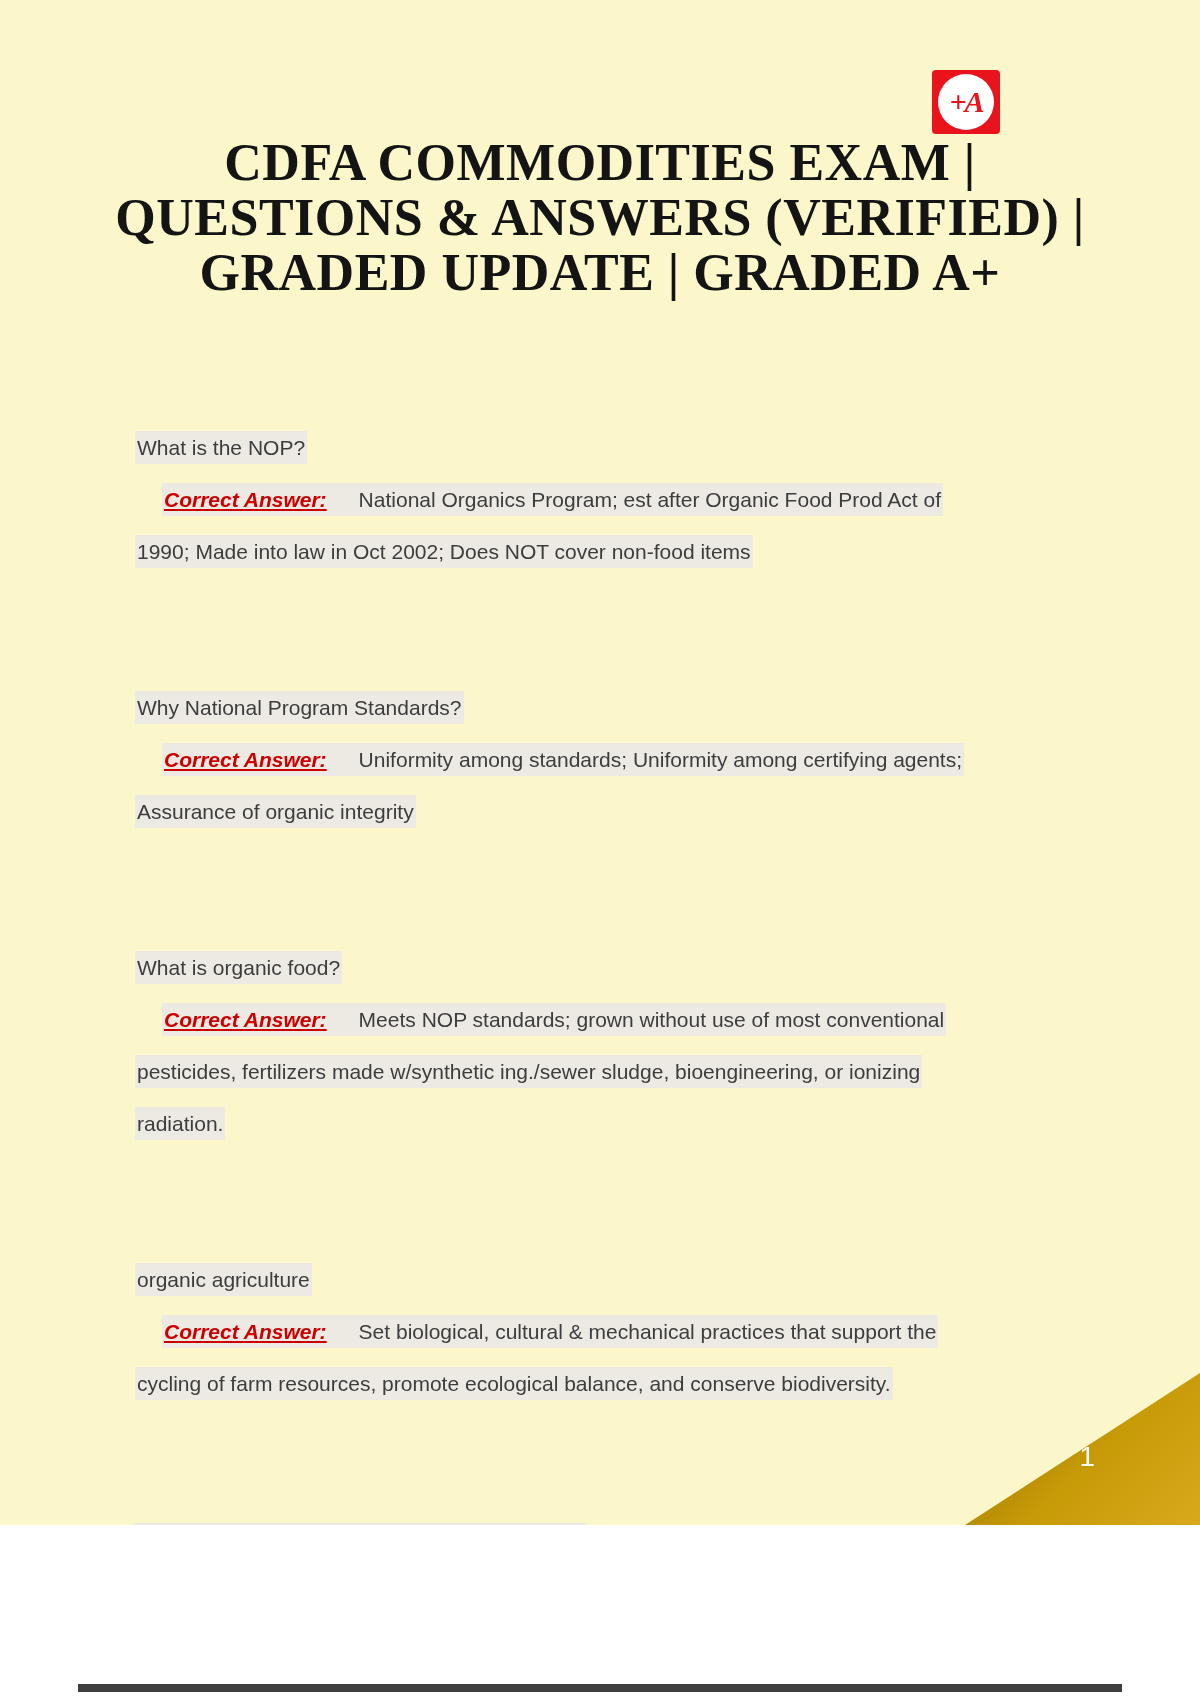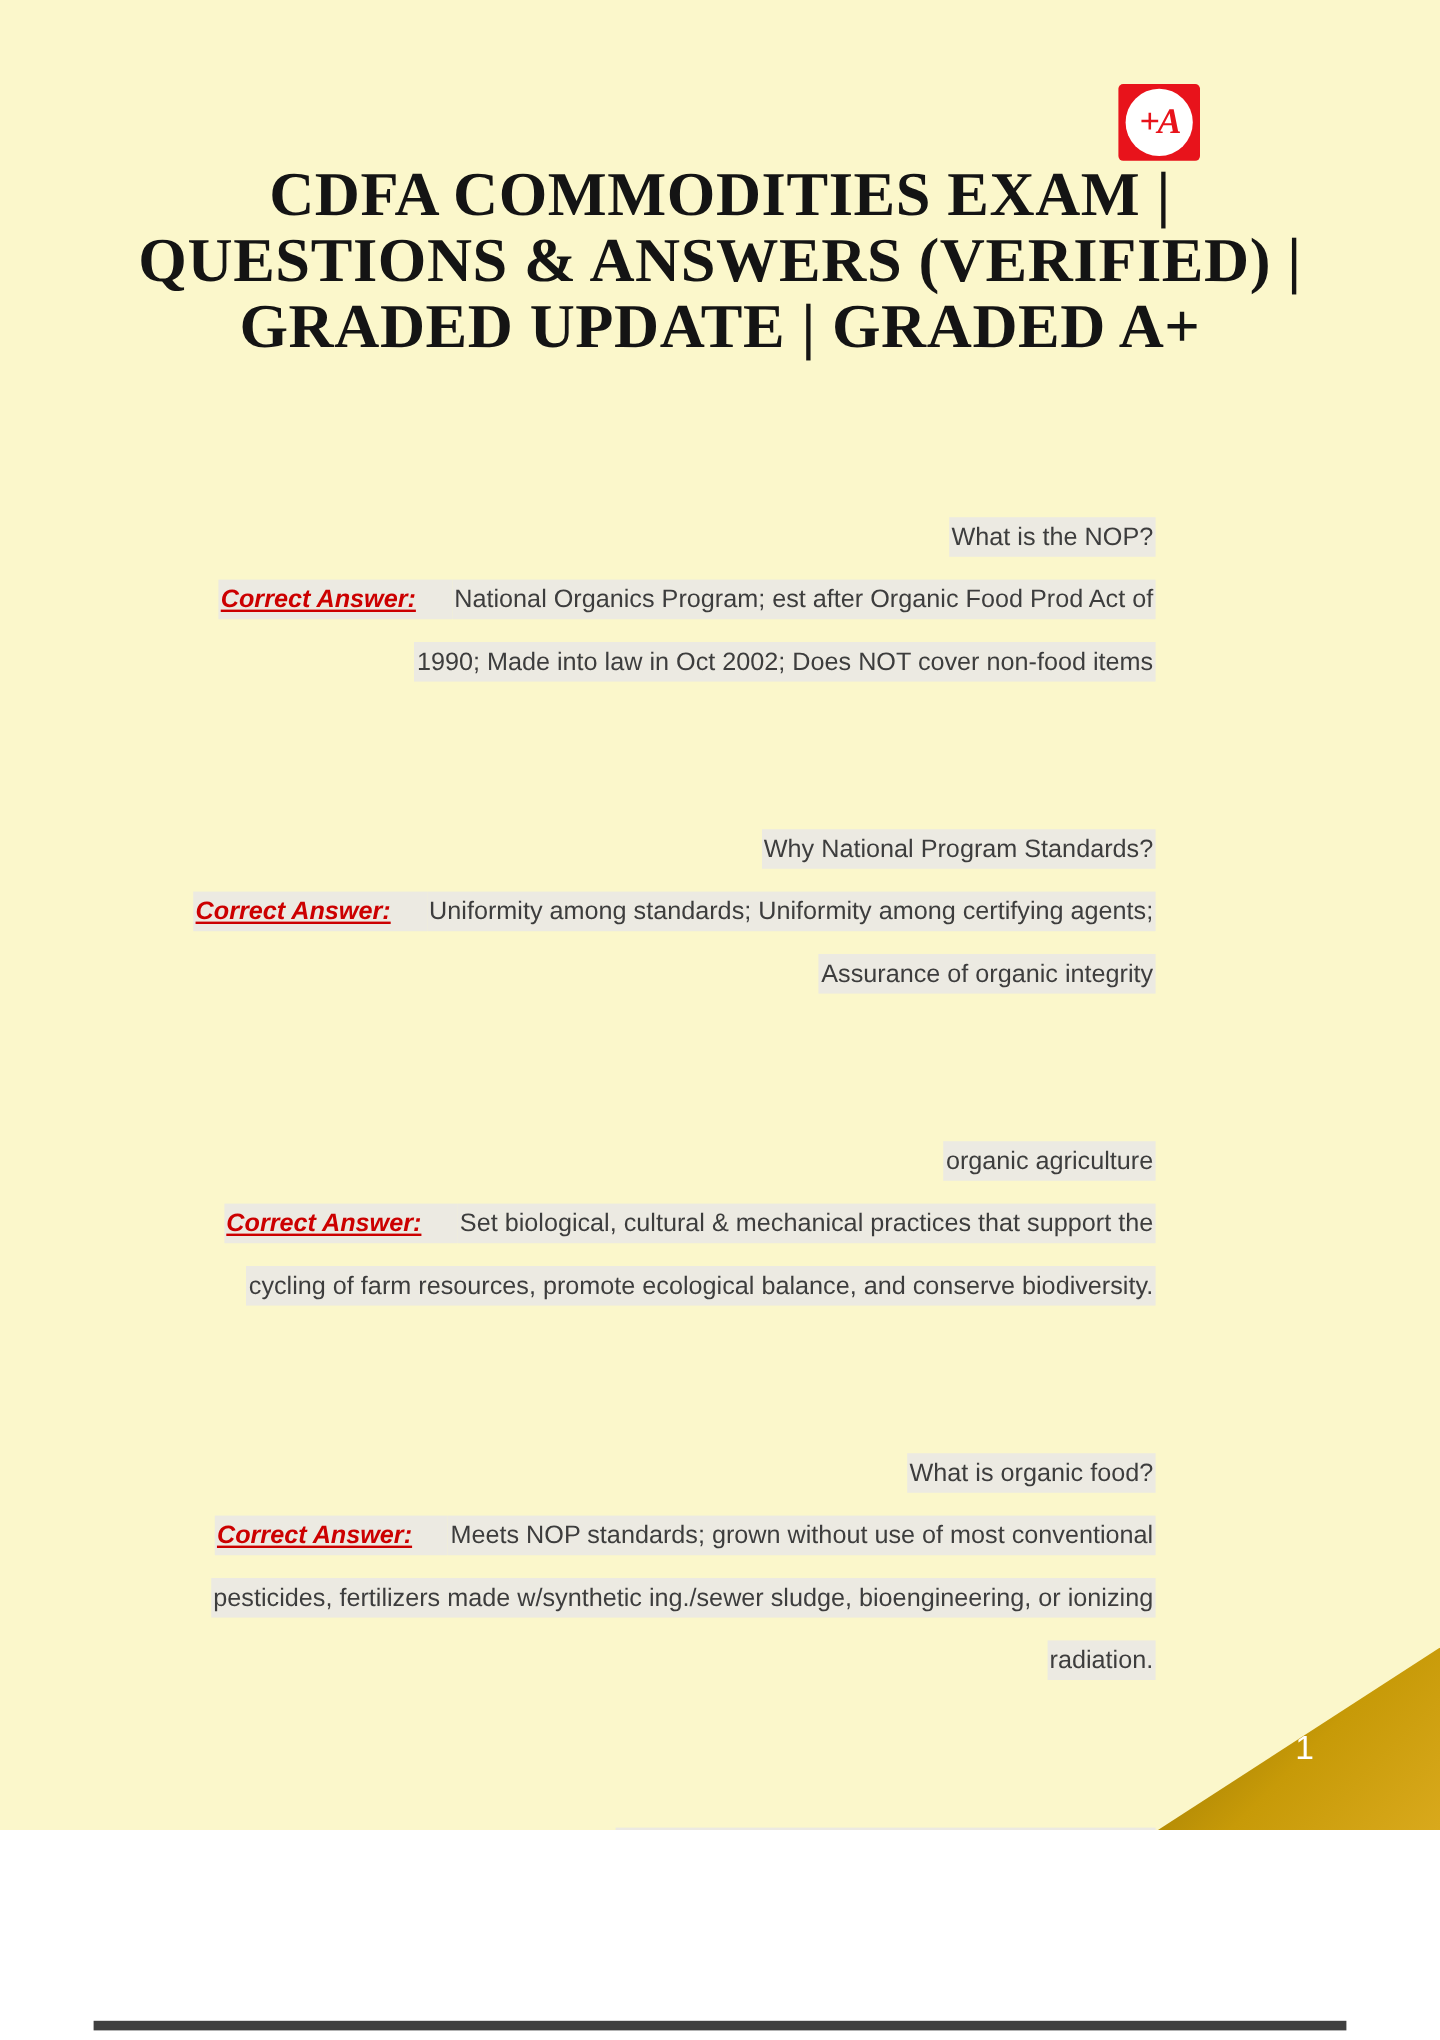--- a/index.html
+++ b/index.html
@@ -62,37 +62,37 @@
     line-height: 55px;
     letter-spacing: 0.5px;
   }
   
   .content {
     margin: 122px 0 0 135px;
     width: 828px;
     font-size: 21px;
     line-height: 52px;
     color: #3d3d3d;
-    text-align: right;
   }
   .qa { margin-bottom: 104px; }
   .qa:last-child { margin-bottom: 0; }
   .qa p { margin: 0; }
   .hl {
     background: #eceae2;
     padding: 5px 2px;
     -webkit-box-decoration-break: clone;
     box-decoration-break: clone;
   }
   .answer-label {
     color: #cc0000;
     font-weight: bold;
     font-style: italic;
     text-decoration: underline;
     padding-right: 30px;
+    margin-left: 27px;
   }
   
   .corner-triangle {
     position: absolute;
     right: 0;
     bottom: 0;
     width: 235px;
     height: 152px;
     background: linear-gradient(135deg, #8f6e00 0%, #c79a08 55%, #d9a91c 100%);
     clip-path: polygon(100% 0, 0 100%, 100% 100%);
@@ -144,27 +144,27 @@
         <p><span class="hl">What is the NOP?</span></p>
         <p><span class="hl answer-label">Correct Answer:</span><span class="hl">National Organics Program; est after Organic Food Prod Act of 1990; Made into law in Oct 2002; Does NOT cover non-food items</span></p>
       </div>
 
       <div class="qa">
         <p><span class="hl">Why National Program Standards?</span></p>
         <p><span class="hl answer-label">Correct Answer:</span><span class="hl">Uniformity among standards; Uniformity among certifying agents; Assurance of organic integrity</span></p>
       </div>
 
       <div class="qa">
-        <p><span class="hl">organic agriculture</span></p>
-        <p><span class="hl answer-label">Correct Answer:</span><span class="hl">Set biological, cultural &amp; mechanical practices that support the cycling of farm resources, promote ecological balance, and conserve biodiversity.</span></p>
+        <p><span class="hl">What is organic food?</span></p>
+        <p><span class="hl answer-label">Correct Answer:</span><span class="hl">Meets NOP standards; grown without use of most conventional pesticides, fertilizers made w/synthetic ing./sewer sludge, bioengineering, or ionizing radiation.</span></p>
       </div>
 
       <div class="qa">
-        <p><span class="hl">What is organic food?</span></p>
-        <p><span class="hl answer-label">Correct Answer:</span><span class="hl">Meets NOP standards; grown without use of most conventional pesticides, fertilizers made w/synthetic ing./sewer sludge, bioengineering, or ionizing radiation.</span></p>
+        <p><span class="hl">organic agriculture</span></p>
+        <p><span class="hl answer-label">Correct Answer:</span><span class="hl">Set biological, cultural &amp; mechanical practices that support the cycling of farm resources, promote ecological balance, and conserve biodiversity.</span></p>
       </div>
 
       <div class="qa">
         <p><span class="hl">National Organic Standards for Crop Production</span></p>
       </div>
 
     </main>
 
     <div class="corner-triangle"></div>
     <span class="page-number">1</span>

